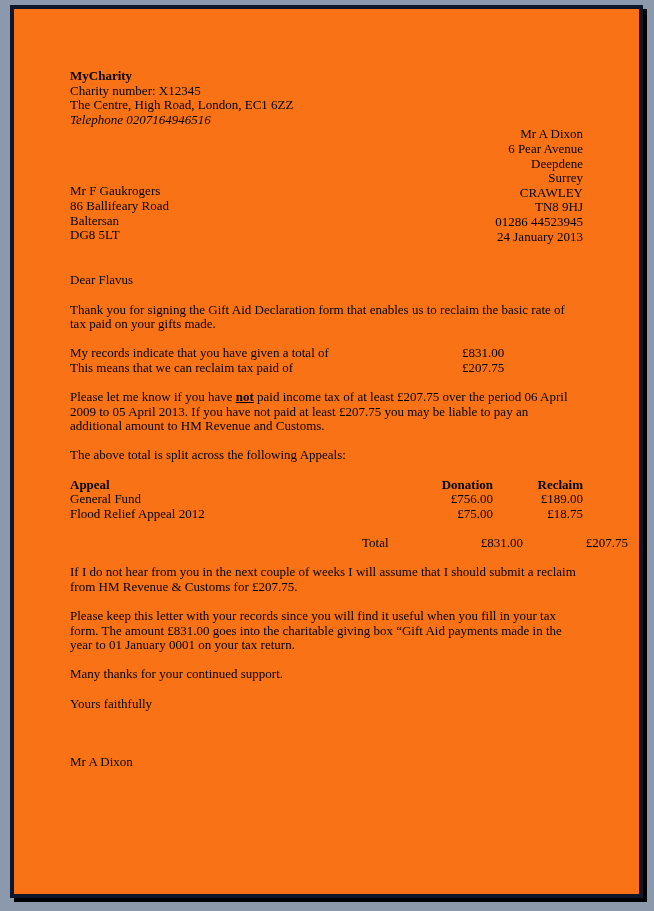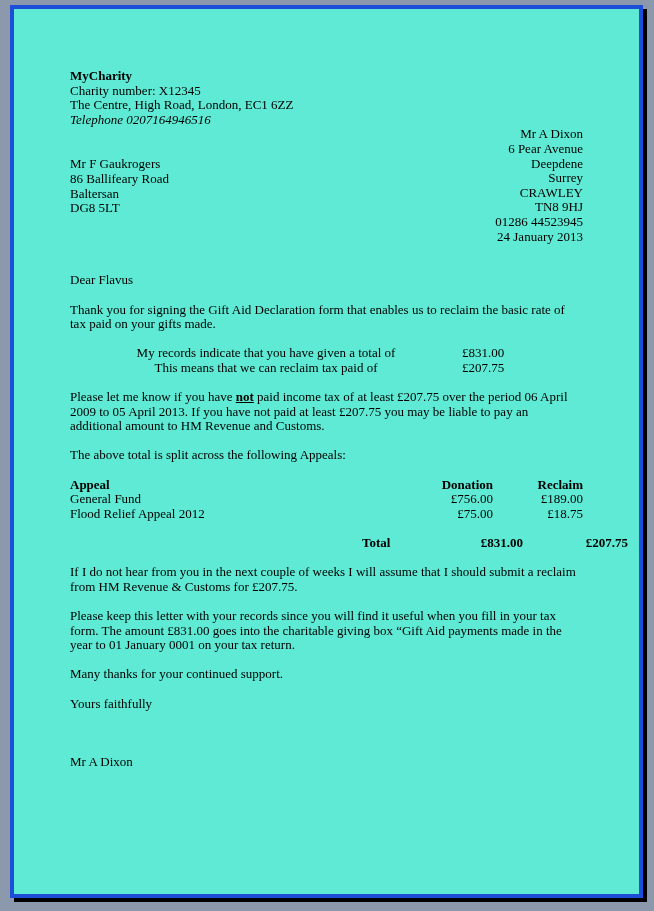--- a/index.html
+++ b/index.html
@@ -7,48 +7,48 @@
   body {
     width: 654px; height: 911px;
     background: #8C98AB;
     font-family: "Liberation Serif", "DejaVu Serif", serif;
     font-size: 13px; line-height: 14.6px; color: #000;
     position: relative; overflow: hidden;
   }
   .page {
     position: absolute; left: 10px; top: 5px;
     width: 625px; height: 885px;
-    background: #5eead4;
-    border: 4px solid #1d4ed8;
+    background: #f97316;
+    border: 4px solid #0f172a;
     box-shadow: 4px 4px 0 #000000;
   }
   .content { padding: 60px 56px 0 56px; }
 
   .bold   { font-weight: bold; }
   .italic { font-style: italic; }
   .para   { margin: 0 0 14.6px 0; }
 
   
   .addr-section { position: relative; height: 131.4px; margin-bottom: 14.6px; }
   .contact-block { text-align: right; }
-  .recipient-block { position: absolute; top: 30px; left: 0; text-align: left; }
+  .recipient-block { position: absolute; top: 57px; left: 0; text-align: left; }
 
   
-  .tab-row { display: flex; text-align: center; }
+  .tab-row { display: flex; }
   .tab-label { width: 392px; flex: none; }
   .tab-value { flex: none; }
 
   
   .t-row { display: flex; justify-content: space-between; }
   .t-col-a { width: 255px; flex: none; }
   .t-col-b { width: 58px;  flex: none; }
   .t-col-c { width: 66px;  flex: none; text-align: right; }
   .t-col-d { width: 68px;  flex: none; text-align: right; }
   .t-head  { font-weight: bold; }
-  .t-total { font-weight: bold; margin-top: 14.6px; gap: 37px; }
+  .t-total { font-weight: normal; margin-top: 14.6px; gap: 37px; }
   .appeals-table { margin-bottom: 14.6px; }
 
   .not-word { font-weight: bold; text-decoration: underline; }
   .signature-name { margin-top: 43.8px; }
 </style>
 </head>
 <body>
 
 <div class="page">
   <div class="content">

